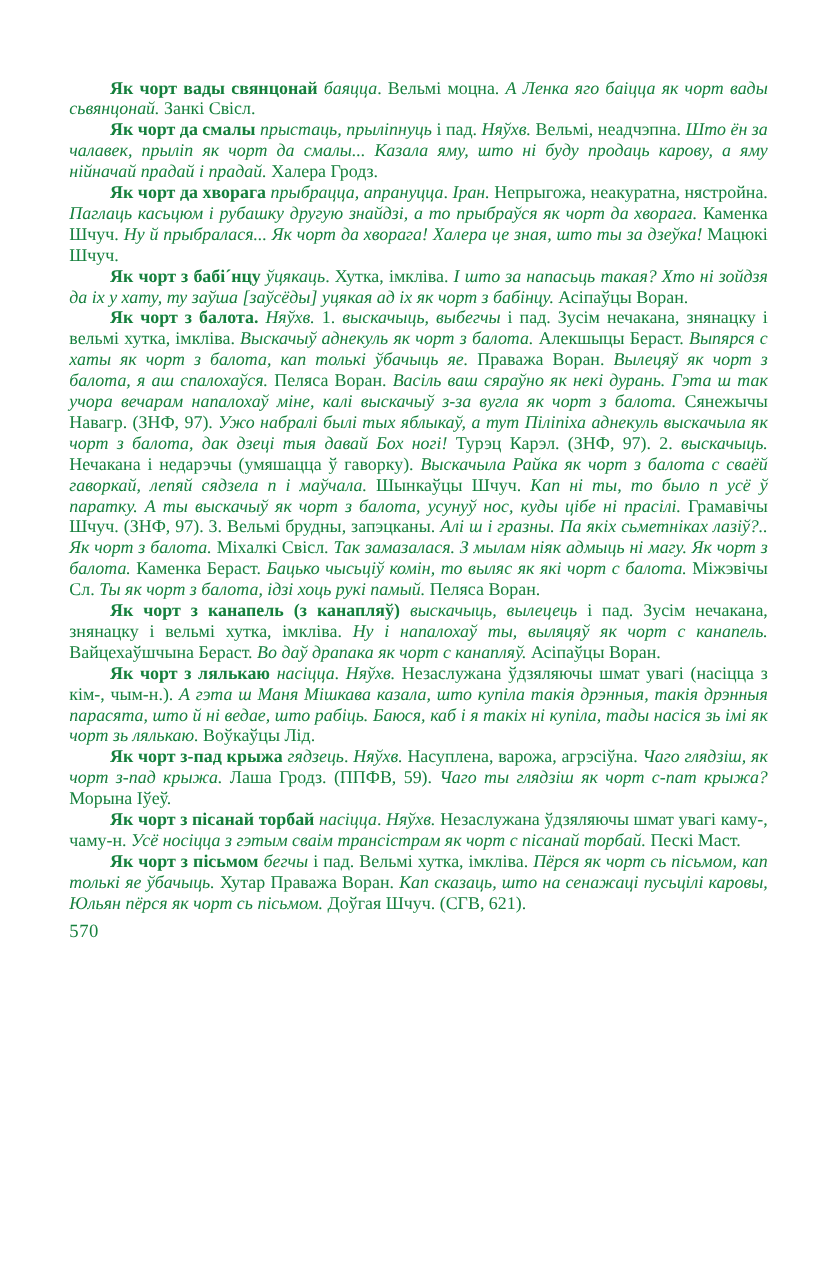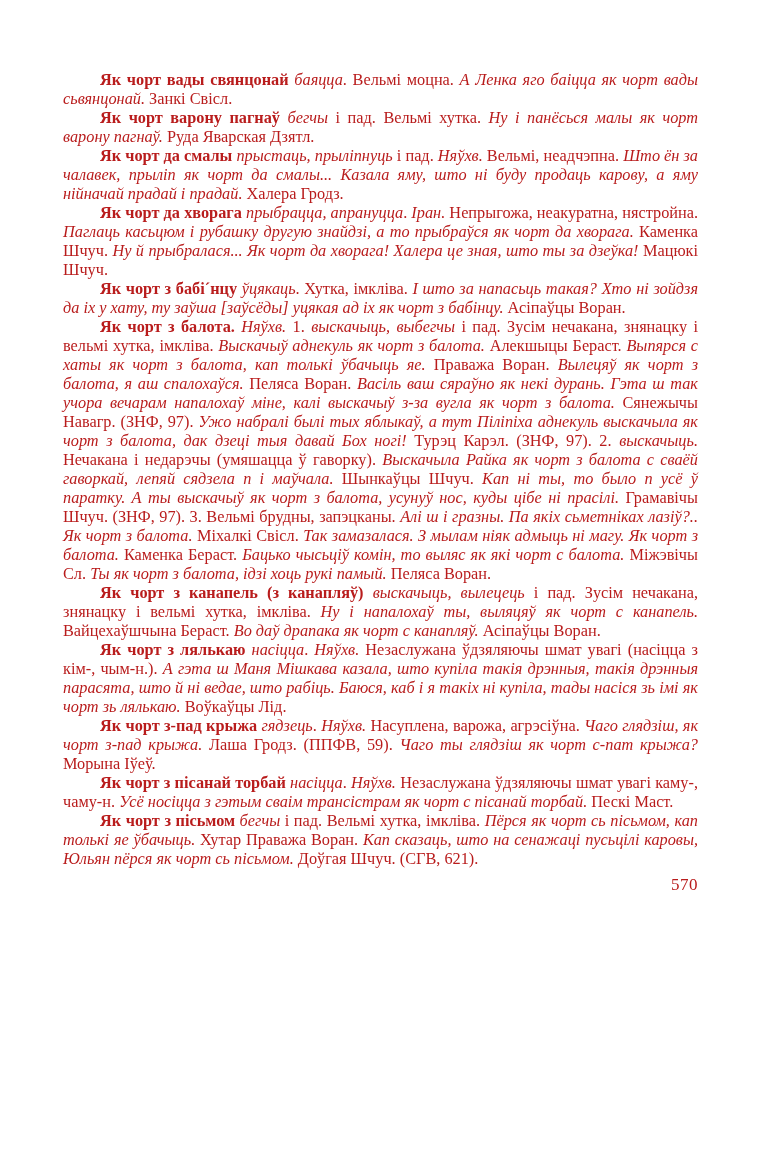--- a/index.html
+++ b/index.html
@@ -7,48 +7,47 @@
     padding: 0;
     background: #ffffff;
   }
   .page {
     position: relative;
     width: 760px;
     height: 1157px;
     box-sizing: border-box;
     padding: 70px 62px 0 63px;
     background: #ffffff;
-    color: #b91c1c;
+    color: #15803d;
     font-family: "Liberation Serif", "DejaVu Serif", serif;
     font-size: 16.3px;
     line-height: 19px;
     overflow: hidden;
   }
   .entries p.entry {
     margin: 0;
     text-indent: 37px;
     text-align: justify;
   }
   .b { font-weight: 700; }
   .i { font-style: italic; }
   .r { font-style: normal; font-weight: 400; }
   .page-number {
     margin-top: 7px;
-    text-align: right;
+    text-align: left;
     font-size: 17px;
     letter-spacing: 0.5px;
   }
 </style>
 </head>
 <body>
 
 <div class="page">
   <div class="entries" id="entries">
       <p class="entry"><span class="b">Як чорт вады свянцонай </span><span class="i">баяцца</span><span class="r">. Вельмі моцна. </span><span class="i">А Ленка яго баіцца як чорт вады сьвянцонай.</span><span class="r"> Занкі Свісл.</span></p>
-      <p class="entry"><span class="b">Як чорт варону пагнаў </span><span class="i">бегчы</span><span class="r"> і пад. Вельмі хутка. </span><span class="i">Ну і панёсься малы як чорт варону пагнаў.</span><span class="r"> Руда Яварская Дзятл.</span></p>
       <p class="entry"><span class="b">Як чорт да смалы </span><span class="i">прыстаць, прыліпнуць</span><span class="r"> і пад. </span><span class="i">Няўхв.</span><span class="r"> Вельмі, неадчэпна. </span><span class="i">Што ён за чалавек, прыліп як чорт да смалы... Казала яму, што ні буду продаць карову, а яму нійначай прадай і прадай.</span><span class="r"> Халера Гродз.</span></p>
       <p class="entry"><span class="b">Як чорт да хворага </span><span class="i">прыбрацца, апрануцца</span><span class="r">. </span><span class="i">Іран.</span><span class="r"> Непрыгожа, неакуратна, нястройна. </span><span class="i">Паглаць касьцюм і рубашку другую знайдзі, а то прыбраўся як чорт да хворага.</span><span class="r"> Каменка Шчуч. </span><span class="i">Ну й прыбралася... Як чорт да хворага! Халера це зная, што ты за дзеўка!</span><span class="r"> Мацюкі Шчуч.</span></p>
       <p class="entry"><span class="b">Як чорт з бабі´нцу </span><span class="i">ўцякаць</span><span class="r">. Хутка, імкліва. </span><span class="i">І што за напасьць такая? Хто ні зойдзя да іх у хату, ту заўша [заўсёды] уцякая ад іх як чорт з бабінцу.</span><span class="r"> Асіпаўцы Воран.</span></p>
       <p class="entry"><span class="b">Як чорт з балота. </span><span class="i">Няўхв.</span><span class="r"> 1. </span><span class="i">выскачыць, выбегчы</span><span class="r"> і пад. Зусім нечакана, знянацку і вельмі хутка, імкліва. </span><span class="i">Выскачыў аднекуль як чорт з балота.</span><span class="r"> Алекшыцы Бераст. </span><span class="i">Выпярся с хаты як чорт з балота, кап толькі ўбачыць яе.</span><span class="r"> Праважа Воран. </span><span class="i">Вылецяў як чорт з балота, я аш спалохаўся.</span><span class="r"> Пеляса Воран. </span><span class="i">Васіль ваш сяраўно як некі дурань. Гэта ш так учора вечарам напалохаў міне, калі выскачыў з-за вугла як чорт з балота.</span><span class="r"> Сянежычы Навагр. (ЗНФ, 97). </span><span class="i">Ужо набралі былі тых яблыкаў, а тут Піліпіха аднекуль выскачыла як чорт з балота, дак дзеці тыя давай Бох ногі!</span><span class="r"> Турэц Карэл. (ЗНФ, 97). 2. </span><span class="i">выскачыць.</span><span class="r"> Нечакана і недарэчы (умяшацца ў гаворку). </span><span class="i">Выскачыла Райка як чорт з балота с сваёй гаворкай, лепяй сядзела п і маўчала.</span><span class="r"> Шынкаўцы Шчуч. </span><span class="i">Кап ні ты, то было п усё ў паратку. А ты выскачыў як чорт з балота, усунуў нос, куды цібе ні прасілі.</span><span class="r"> Грамавічы Шчуч. (ЗНФ, 97). 3. Вельмі брудны, запэцканы. </span><span class="i">Алі ш і гразны. Па якіх сьметніках лазіў?.. Як чорт з балота.</span><span class="r"> Міхалкі Свісл. </span><span class="i">Так замазалася. З мылам ніяк адмыць ні магу. Як чорт з балота.</span><span class="r"> Каменка Бераст. </span><span class="i">Бацько чысьціў комін, то выляс як які чорт с балота.</span><span class="r"> Міжэвічы Сл. </span><span class="i">Ты як чорт з балота, ідзі хоць рукі памый.</span><span class="r"> Пеляса Воран.</span></p>
       <p class="entry"><span class="b">Як чорт з канапель (з канапляў) </span><span class="i">выскачыць, вылецець</span><span class="r"> і пад. Зусім нечакана, знянацку і вельмі хутка, імкліва. </span><span class="i">Ну і напалохаў ты, выляцяў як чорт с канапель.</span><span class="r"> Вайцехаўшчына Бераст. </span><span class="i">Во даў драпака як чорт с канапляў.</span><span class="r"> Асіпаўцы Воран.</span></p>
       <p class="entry"><span class="b">Як чорт з лялькаю </span><span class="i">насіцца</span><span class="r">. </span><span class="i">Няўхв.</span><span class="r"> Незаслужана ўдзяляючы шмат увагі (насіцца з кім-, чым-н.). </span><span class="i">А гэта ш Маня Мішкава казала, што купіла такія дрэнныя, такія дрэнныя парасята, што й ні ведае, што рабіць. Баюся, каб і я такіх ні купіла, тады насіся зь імі як чорт зь лялькаю.</span><span class="r"> Воўкаўцы Лід.</span></p>
       <p class="entry"><span class="b">Як чорт з-пад крыжа </span><span class="i">гядзець</span><span class="r">. </span><span class="i">Няўхв.</span><span class="r"> Насуплена, варожа, агрэсіўна. </span><span class="i">Чаго глядзіш, як чорт з-пад крыжа.</span><span class="r"> Лаша Гродз. (ППФВ, 59). </span><span class="i">Чаго ты глядзіш як чорт с-пат крыжа?</span><span class="r"> Морына Іўеў.</span></p>
       <p class="entry"><span class="b">Як чорт з пісанай торбай </span><span class="i">насіцца</span><span class="r">. </span><span class="i">Няўхв.</span><span class="r"> Незаслужана ўдзяляючы шмат увагі каму-, чаму-н. </span><span class="i">Усё носіцца з гэтым сваім трансістрам як чорт с пісанай торбай.</span><span class="r"> Пескі Маст.</span></p>
       <p class="entry"><span class="b">Як чорт з пісьмом </span><span class="i">бегчы</span><span class="r"> і пад. Вельмі хутка, імкліва. </span><span class="i">Пёрся як чорт сь пісьмом, кап толькі яе ўбачыць.</span><span class="r"> Хутар Праважа Воран. </span><span class="i">Кап сказаць, што на сенажаці пусьцілі каровы, Юльян пёрся як чорт сь пісьмом.</span><span class="r"> Доўгая Шчуч. (СГВ, 621).</span></p>
     </div>

